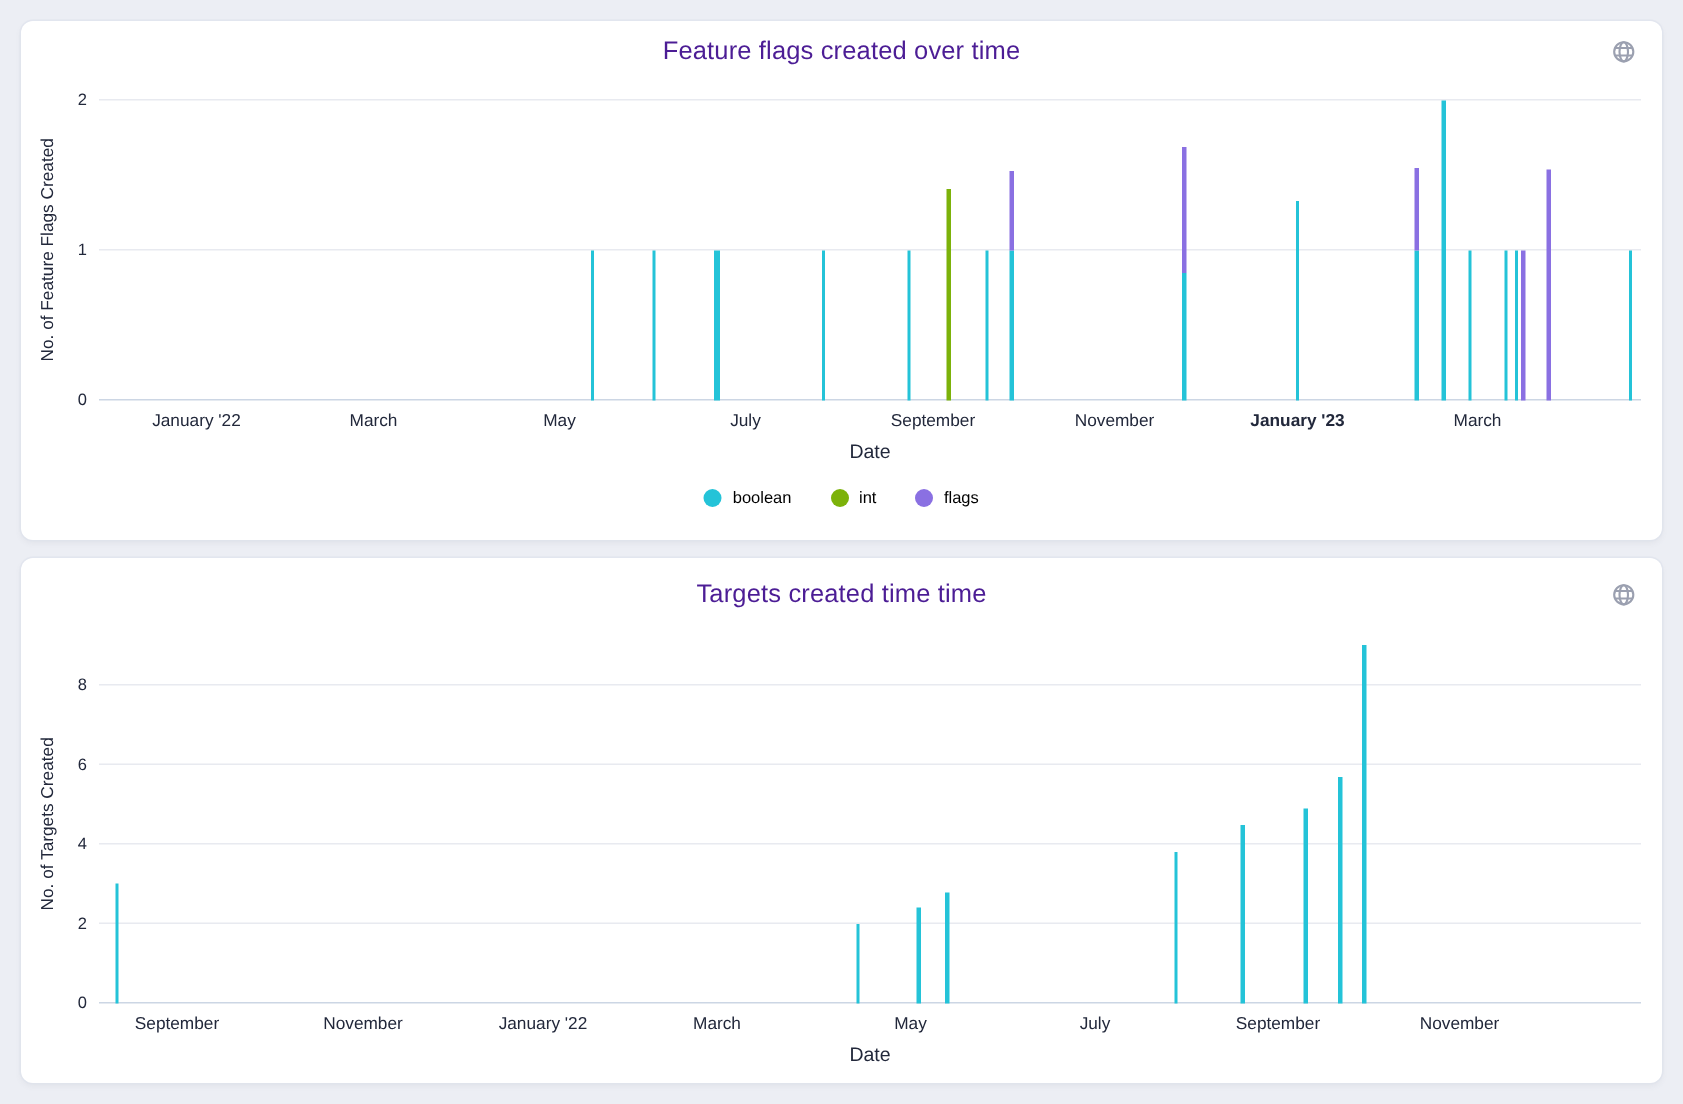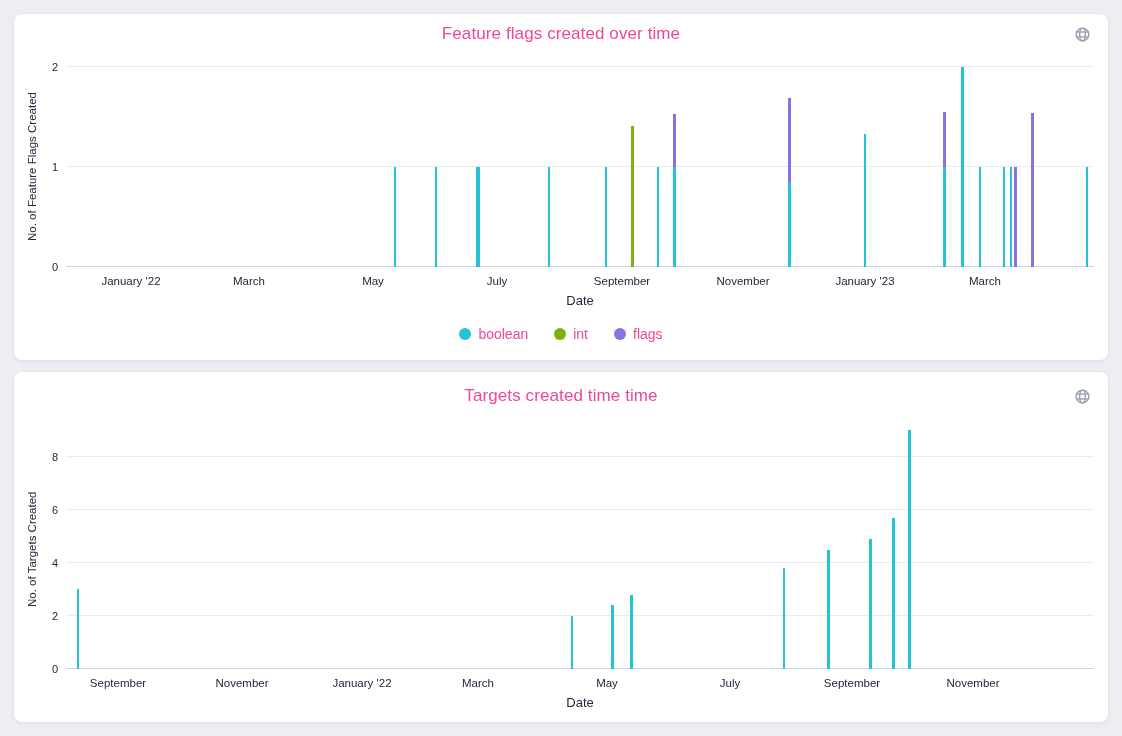--- a/index.html
+++ b/index.html
@@ -17,21 +17,21 @@
     background:#ffffff;
     border-radius:8px;
     box-shadow:0 0 0 1px rgba(222,226,236,.7), 0 2px 4px rgba(96,97,112,.08);
   }
   .card.card-0 { top:14px;  height:346px; }
   .card.card-1 { top:372px; height:350px; }
   .chart-title {
     text-align:center;
     font-size:17px;
     font-weight:500;
-    color:#ec4899;
+    color:#4c1d95;
     letter-spacing:.1px;
   }
   .card-0 .chart-title { padding-top:10px; }
   .card-1 .chart-title { padding-top:14px; }
   .globe-btn {
     position:absolute; right:16px;
     width:20px; height:20px;
     background:none; border:none; cursor:pointer;
     display:flex; align-items:center; justify-content:center;
   }
@@ -89,21 +89,21 @@
     gap:26px;
   }
   .legend-item {
     display:flex; align-items:center; gap:7px;
     cursor:pointer;
   }
   .legend-dot {
     width:12px; height:12px; border-radius:50%;
     display:inline-block;
   }
-  .legend-label { font-size:14px; color:#ec4899; }
+  .legend-label { font-size:11px; color:#000000; }
 </style>
 </head>
 <body>
 
 <section class="card card-0">
   <div class="chart-title">Feature flags created over time</div>
   <button class="globe-btn" aria-label="globe">
     <svg width="17" height="17" viewBox="0 0 24 24" fill="none" stroke="#9ba0b0" stroke-width="2">
       <circle cx="12" cy="12" r="9"></circle>
       <ellipse cx="12" cy="12" rx="4" ry="9"></ellipse>
@@ -119,21 +119,21 @@
       <div class="gridline" style="bottom: 100px;"></div>
       <div class="ytick" style="bottom: 93px;">1</div>
       <div class="gridline" style="bottom: 200px;"></div>
       <div class="ytick" style="bottom: 193px;">2</div>
       <div class="xtick" style="left: 65px;">January '22</div>
       <div class="xtick" style="left: 183px;">March</div>
       <div class="xtick" style="left: 307px;">May</div>
       <div class="xtick" style="left: 431px;">July</div>
       <div class="xtick" style="left: 556px;">September</div>
       <div class="xtick" style="left: 677px;">November</div>
-      <div class="xtick" style="left: 799px;">January '23</div>
+      <div class="xtick" style="left: 799px; font-weight: bold;">January '23</div>
       <div class="xtick" style="left: 919px;">March</div>
       <div class="bar" style="left: 328px; width: 2px; bottom: 0px; height: 100px; background: rgb(36, 195, 216);"></div>
       <div class="bar" style="left: 369px; width: 2px; bottom: 0px; height: 100px; background: rgb(36, 195, 216);"></div>
       <div class="bar" style="left: 410px; width: 4px; bottom: 0px; height: 100px; background: rgb(36, 195, 216);"></div>
       <div class="bar" style="left: 482px; width: 2px; bottom: 0px; height: 100px; background: rgb(36, 195, 216);"></div>
       <div class="bar" style="left: 539px; width: 2px; bottom: 0px; height: 100px; background: rgb(36, 195, 216);"></div>
       <div class="bar" style="left: 565px; width: 3px; bottom: 0px; height: 141px; background: rgb(124, 178, 10);"></div>
       <div class="bar" style="left: 591px; width: 2px; bottom: 0px; height: 100px; background: rgb(36, 195, 216);"></div>
       <div class="bar" style="left: 607px; width: 3px; bottom: 0px; height: 100px; background: rgb(36, 195, 216);"></div>
       <div class="bar" style="left: 607px; width: 3px; bottom: 100px; height: 53px; background: rgb(138, 112, 226);"></div>

